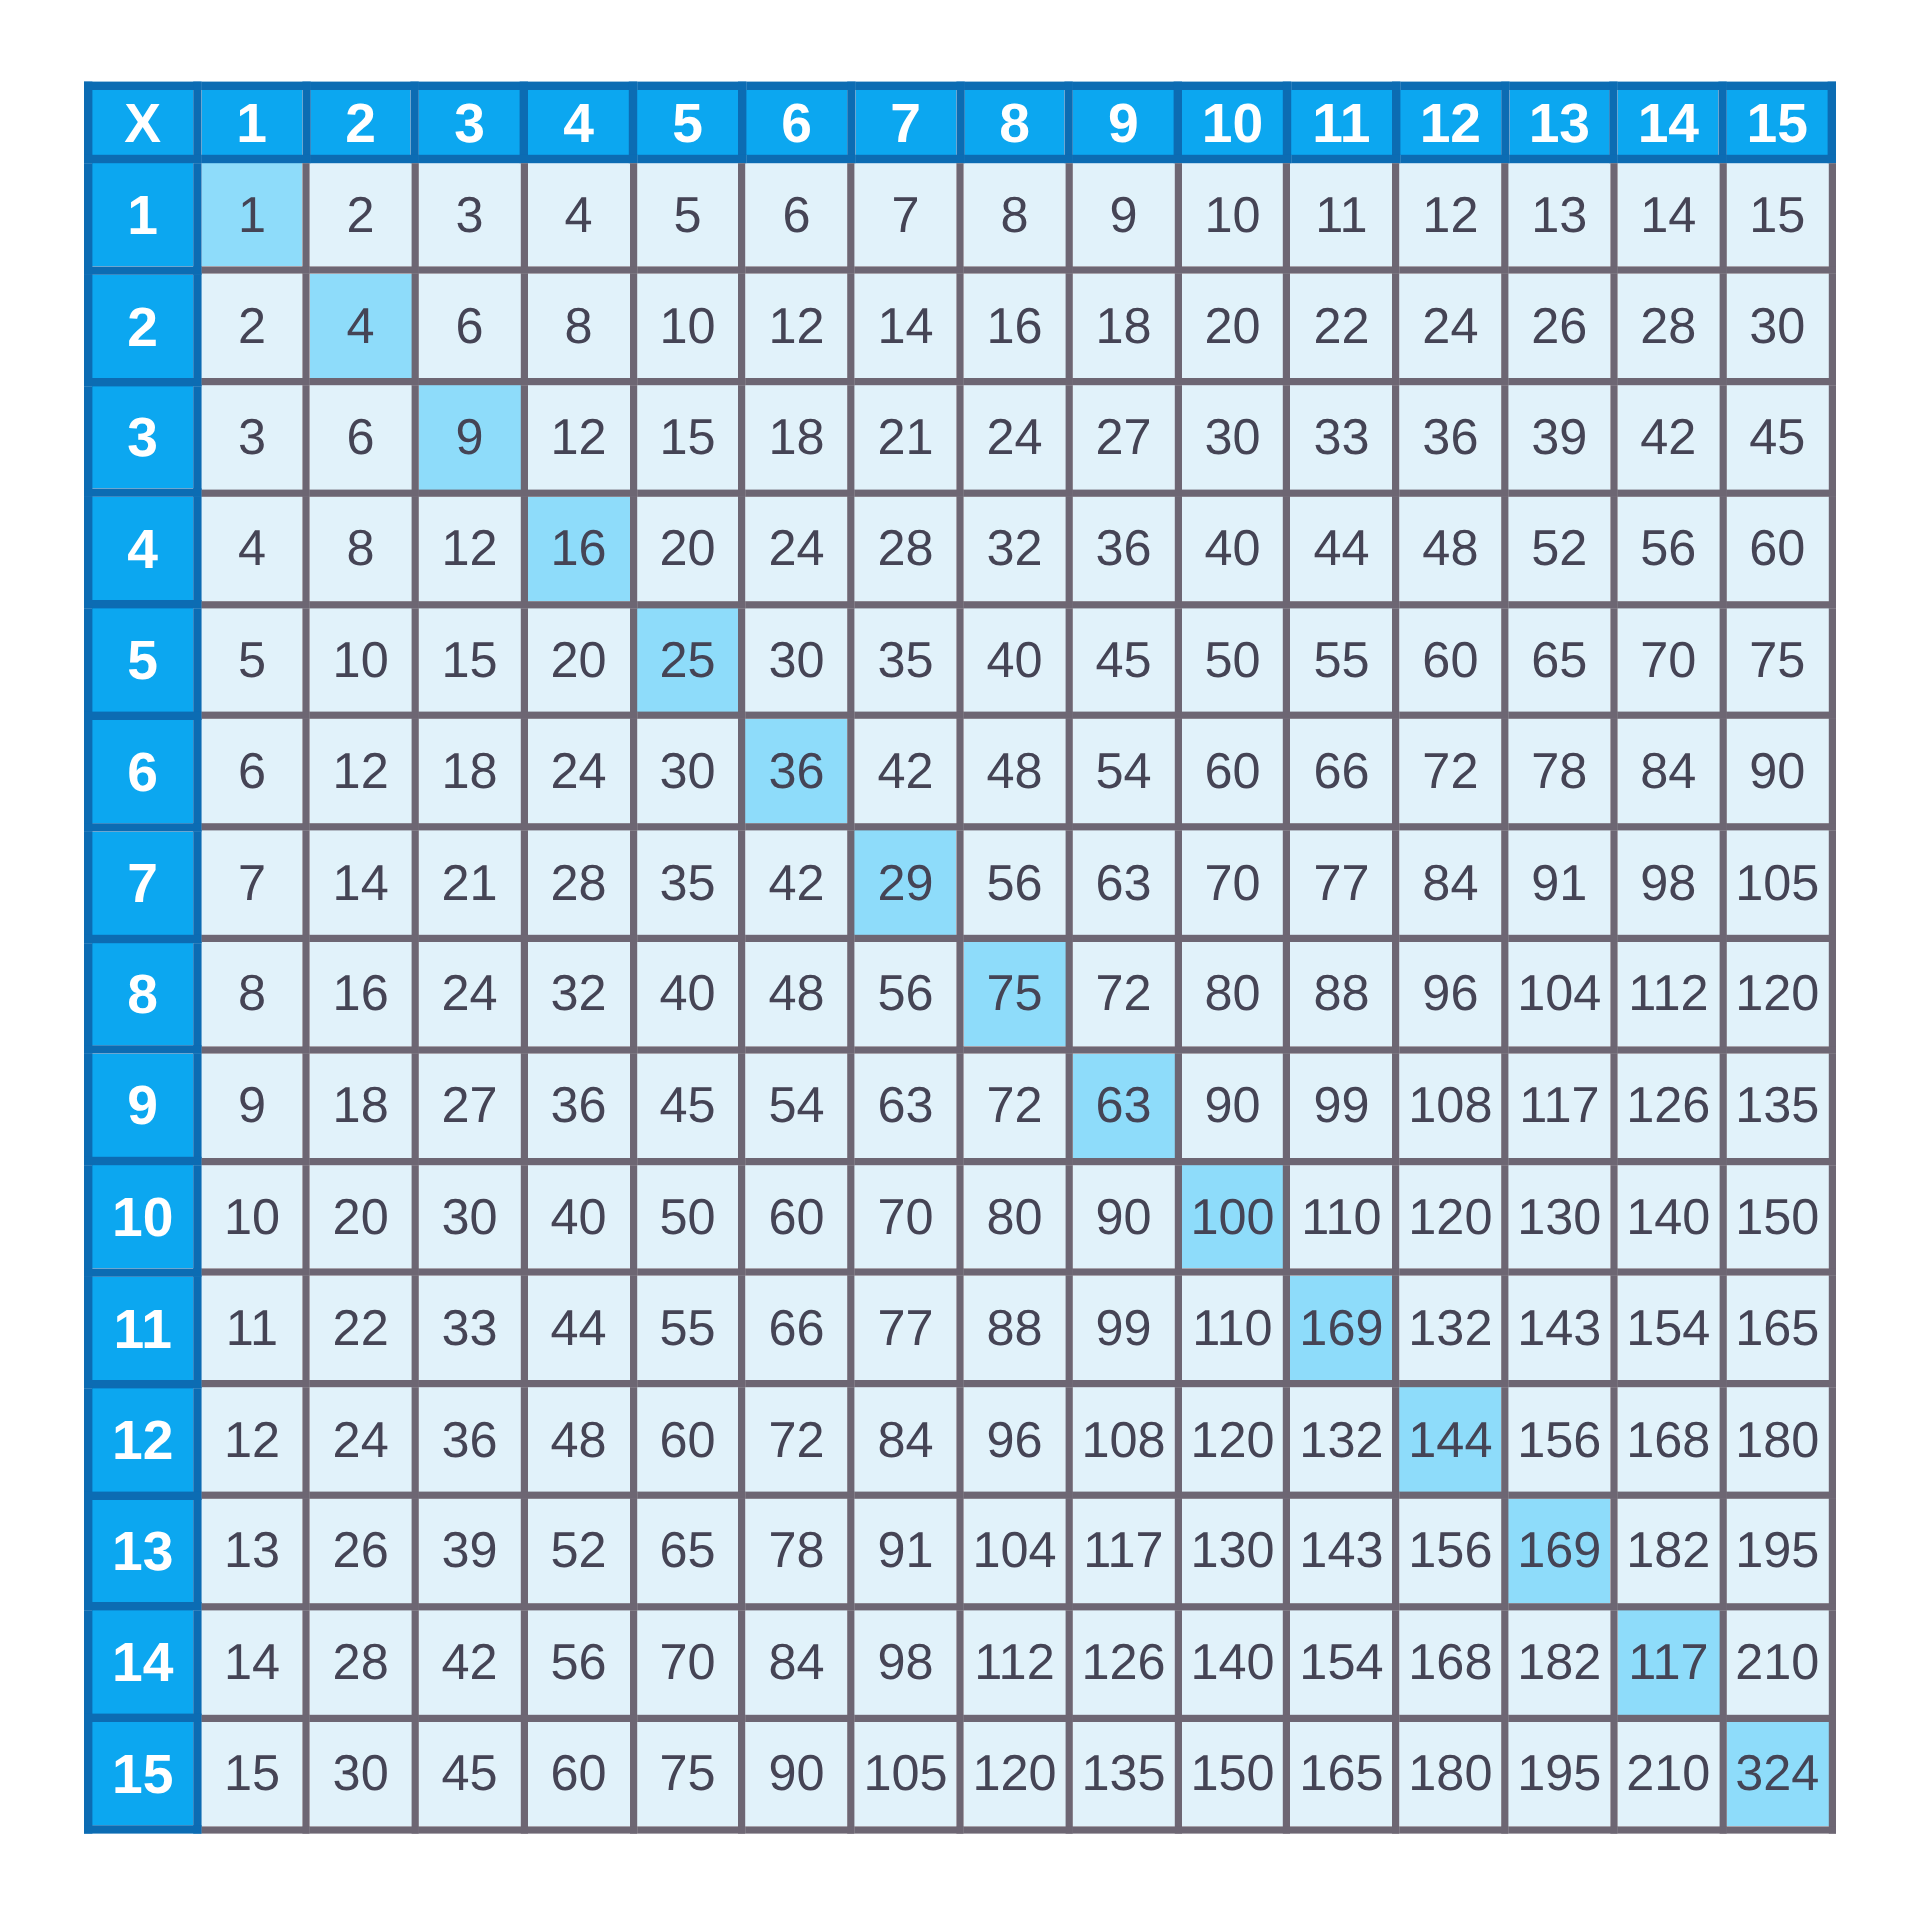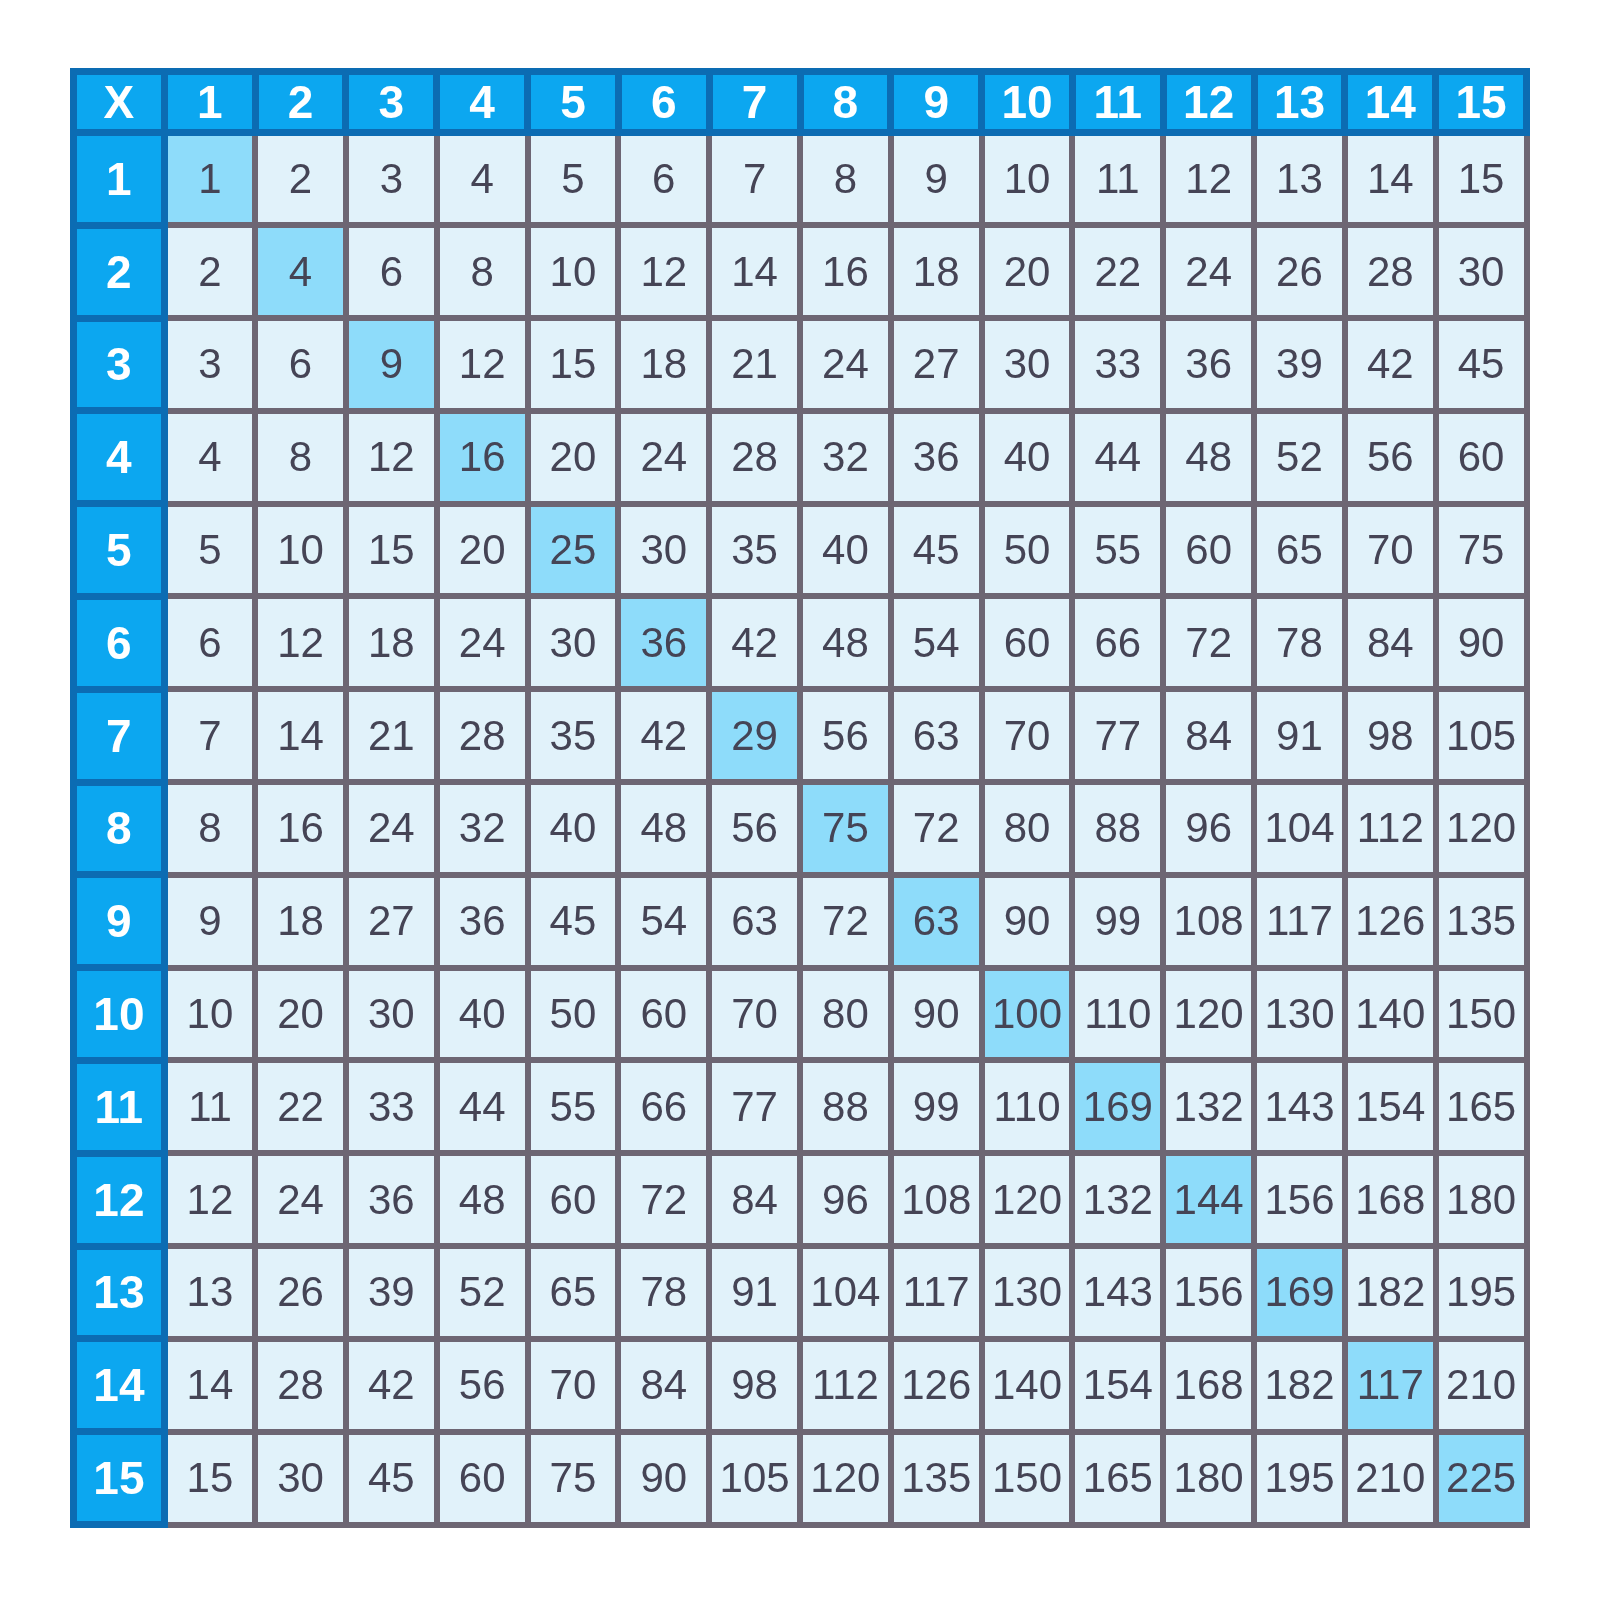--- a/index.html
+++ b/index.html
@@ -339,16 +339,16 @@
         <td>75</td>
         <td>90</td>
         <td>105</td>
         <td>120</td>
         <td>135</td>
         <td>150</td>
         <td>165</td>
         <td>180</td>
         <td>195</td>
         <td>210</td>
-        <td class="diag">225</td>
+        <td class="diag">324</td>
       </tr>
     </tbody>
 </table>
 
 </body></html>

